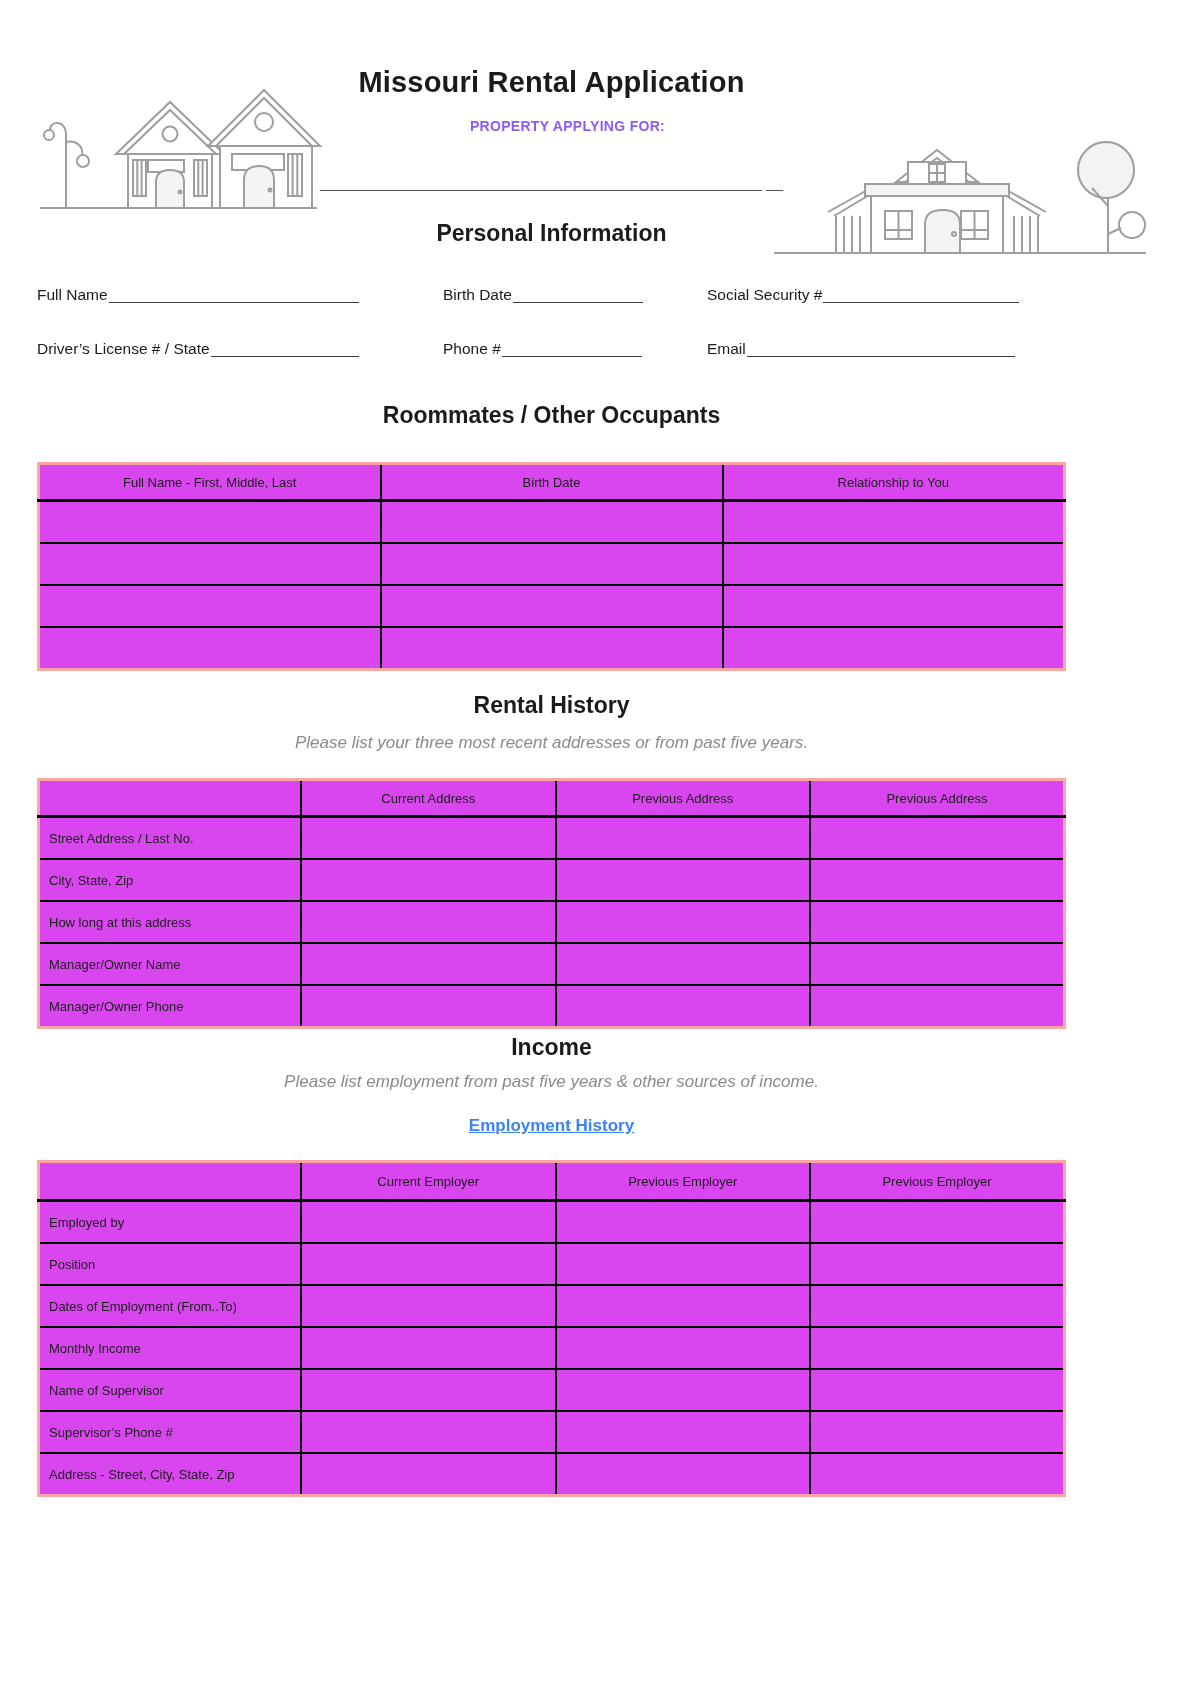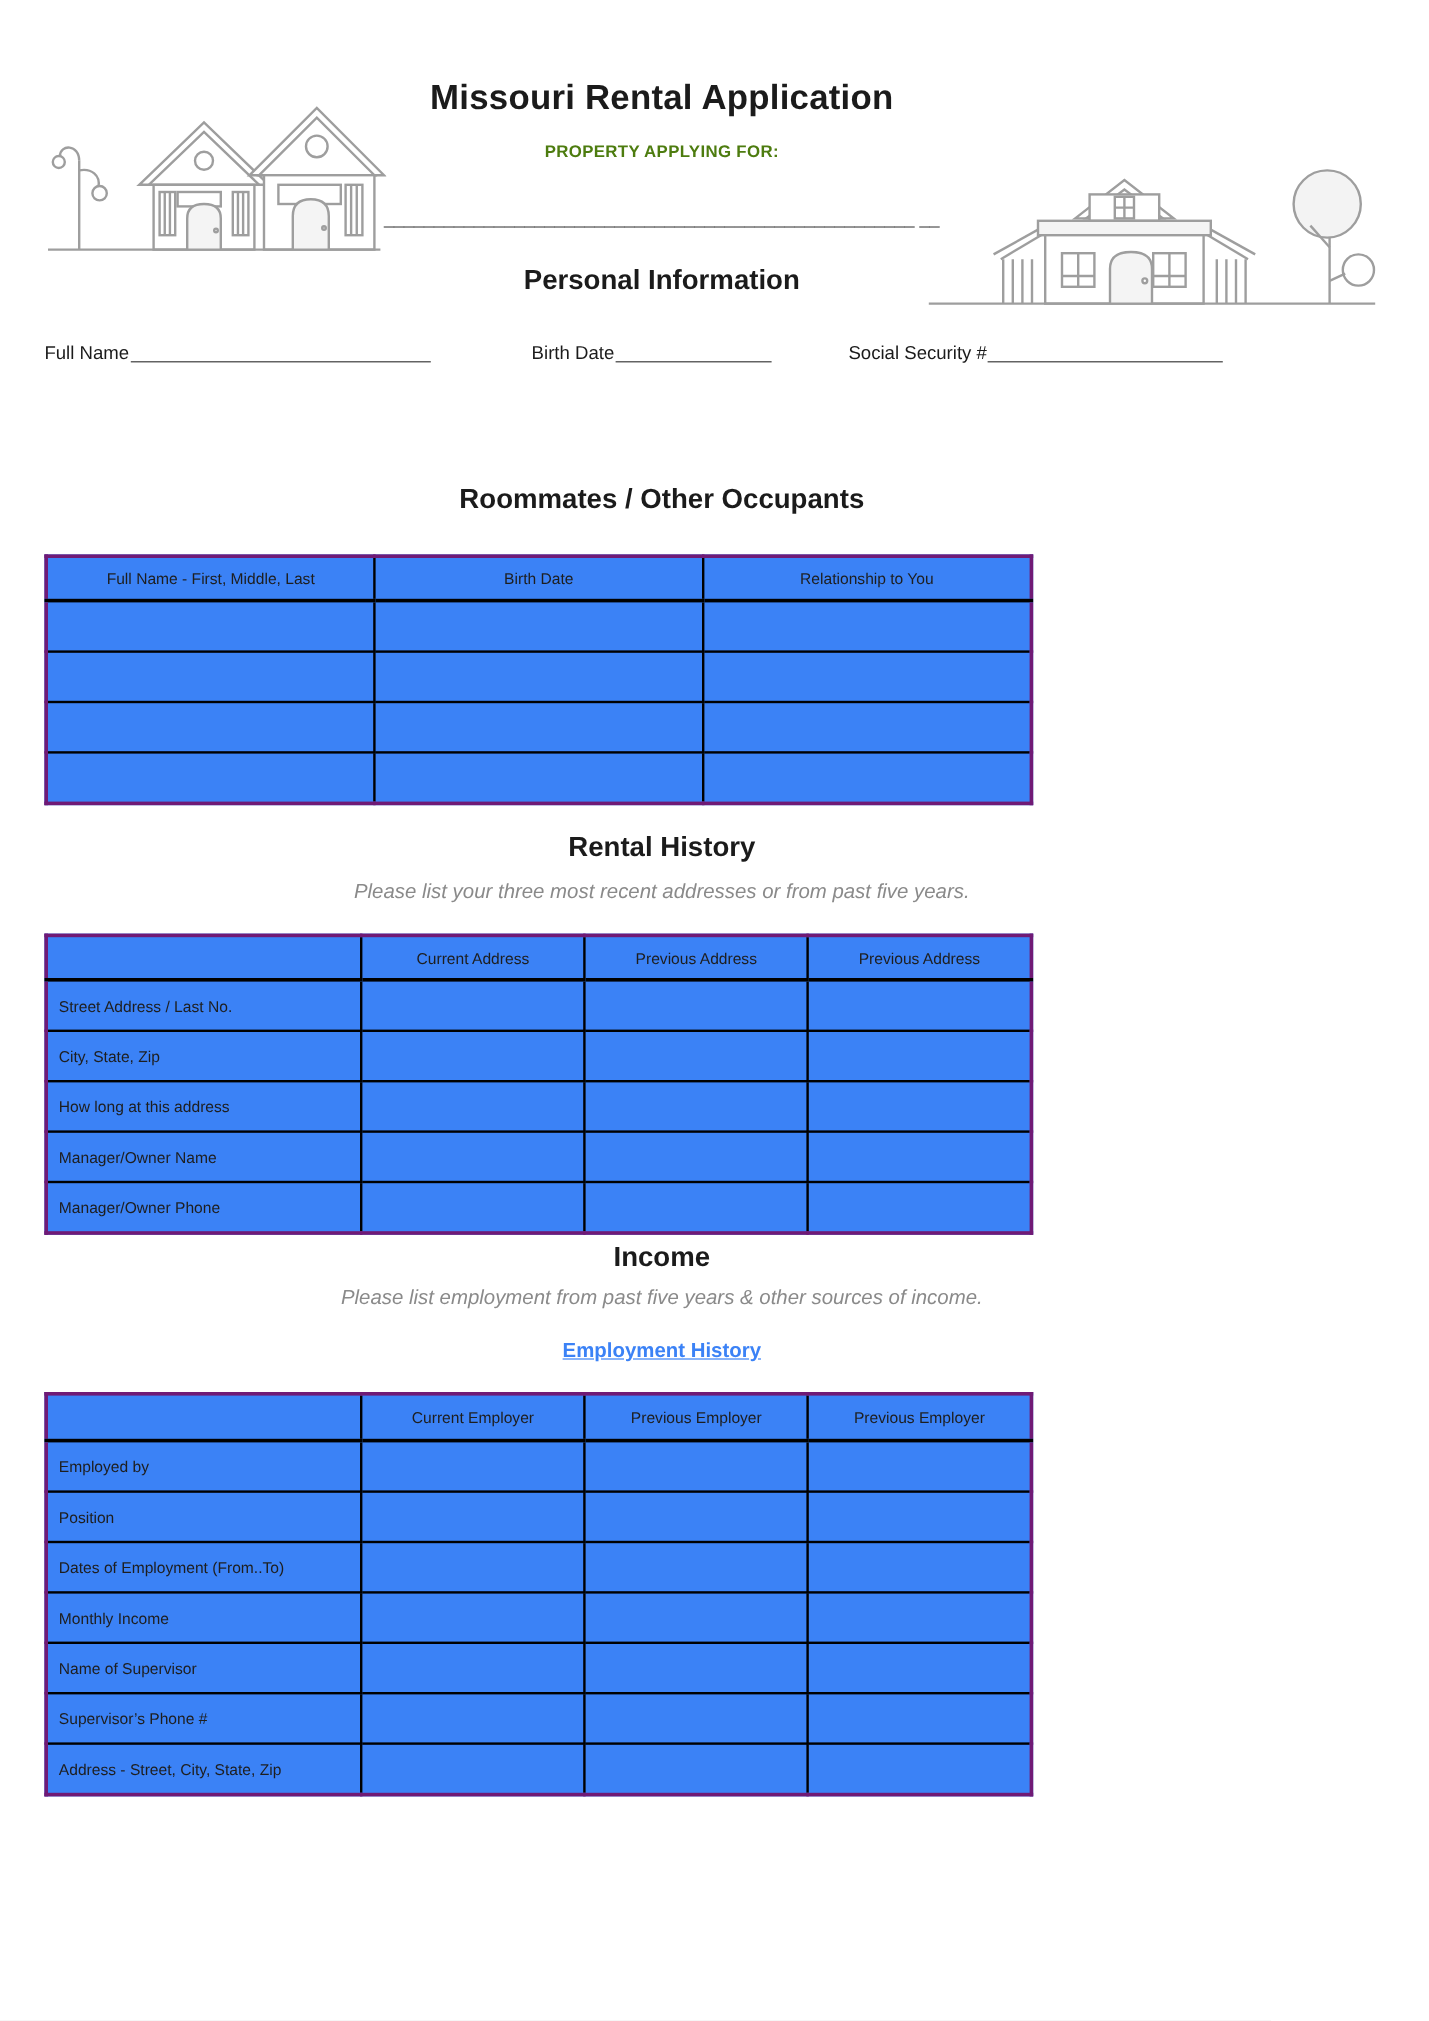--- a/index.html
+++ b/index.html
@@ -9,22 +9,22 @@
     margin:0 auto;
     background:#ffffff;
     font-family:"Liberation Sans","DejaVu Sans",sans-serif;
     color:#1e1e1e;
     overflow:hidden;
   }
   .content{position:absolute;left:37px;top:0;width:1029px;height:100%;}
 
   .title{position:absolute;top:66px;left:0;width:100%;text-align:center;
     font-size:29px;font-weight:bold;color:#1b1b1b;letter-spacing:.2px;}
-  .prop-label{position:absolute;top:118px;left:0;width:100%;text-align:center;
-    font-size:14px;font-weight:bold;color:#4d7c0f;letter-spacing:.3px;}
+  .prop-label{position:absolute;top:118px;left:16px;width:100%;text-align:center;
+    font-size:14px;font-weight:bold;color:#8b5cf6;letter-spacing:.3px;}
   .prop-line{position:absolute;top:174px;left:0;width:100%;text-align:center;
     font-size:15px;color:#4a4a4a;}
 
   .h2{position:absolute;left:0;width:100%;text-align:center;
     font-size:23px;font-weight:bold;color:#1b1b1b;}
   .h2-personal{top:220px;}
   .h2-roommates{top:402px;}
   .h2-rental{top:692px;}
   .h2-income{top:1034px;}
   .h3-employment{position:absolute;top:1116px;left:0;width:100%;text-align:center;
@@ -37,22 +37,22 @@
   .prow{position:absolute;left:0;right:0;height:24px;}
   .prow1{top:286px;}
   .prow2{top:340px;}
   .pf{position:absolute;top:0;white-space:nowrap;font-size:15.5px;color:#1b1b1b;}
   .c1{left:0;} .c2{left:406px;} .c3{left:670px;}
   .fill-line{display:inline-block;height:15px;border-bottom:1.6px solid #3d3d3d;
     vertical-align:-3px;margin-left:1px;}
   .w250{width:250px;} .w130{width:130px;} .w196{width:196px;}
   .w148{width:148px;} .w140{width:140px;} .w268{width:268px;}
 
-  table.tbl{position:absolute;left:0;width:824px;border-collapse:collapse;
-    table-layout:fixed;background:#3b82f6;border:3px solid #701a75;}
+  table.tbl{position:absolute;left:0;width:1029px;border-collapse:collapse;
+    table-layout:fixed;background:#d946ef;border:3px solid #fca5a5;}
   .tbl th,.tbl td{border:2px solid #000;font-size:13px;font-weight:normal;
     color:#1e1e1e;padding:0;}
   .tbl th{border-bottom:3px solid #000;text-align:center;height:34px;}
   .tbl td{height:40px;}
   .tbl td.row-label{padding-left:9px;text-align:left;}
   .tbl-roommates{top:462px;}
   .tbl-rental{top:778px;}
   .tbl-employment{top:1160px;padding-left:42px;}
   .tbl-employment th{height:36px;}
   .tbl-4 th:first-child, .tbl-4 td:first-child{width:260px;}
@@ -153,20 +153,31 @@
         <span>Full Name</span><span class="fill-line w250"></span>
       </div>
       <div class="pf c2">
         <span>Birth Date</span><span class="fill-line w130"></span>
       </div>
       <div class="pf c3">
         <span>Social Security #</span><span class="fill-line w196"></span>
       </div>
     </div>
 
+    <div class="prow prow2">
+      <div class="pf c1">
+        <span>Driver’s License # / State</span><span class="fill-line w148"></span>
+      </div>
+      <div class="pf c2">
+        <span>Phone #</span><span class="fill-line w140"></span>
+      </div>
+      <div class="pf c3">
+        <span>Email</span><span class="fill-line w268"></span>
+      </div>
+    </div>
 
     <div class="h2 h2-roommates">Roommates / Other Occupants</div>
     <table class="tbl tbl-roommates">
         <thead>
           <tr>
             <th>Full Name - First, Middle, Last</th>
             <th>Birth Date</th>
             <th>Relationship to You</th>
           </tr>
         </thead>

